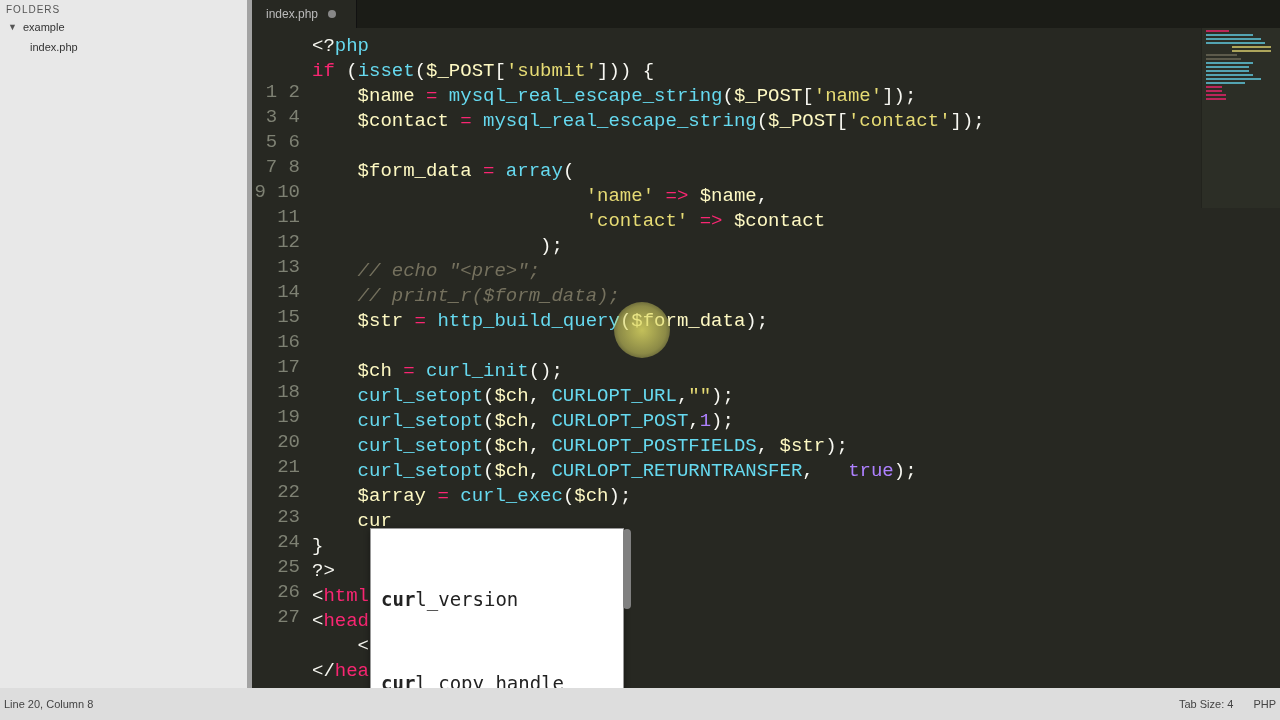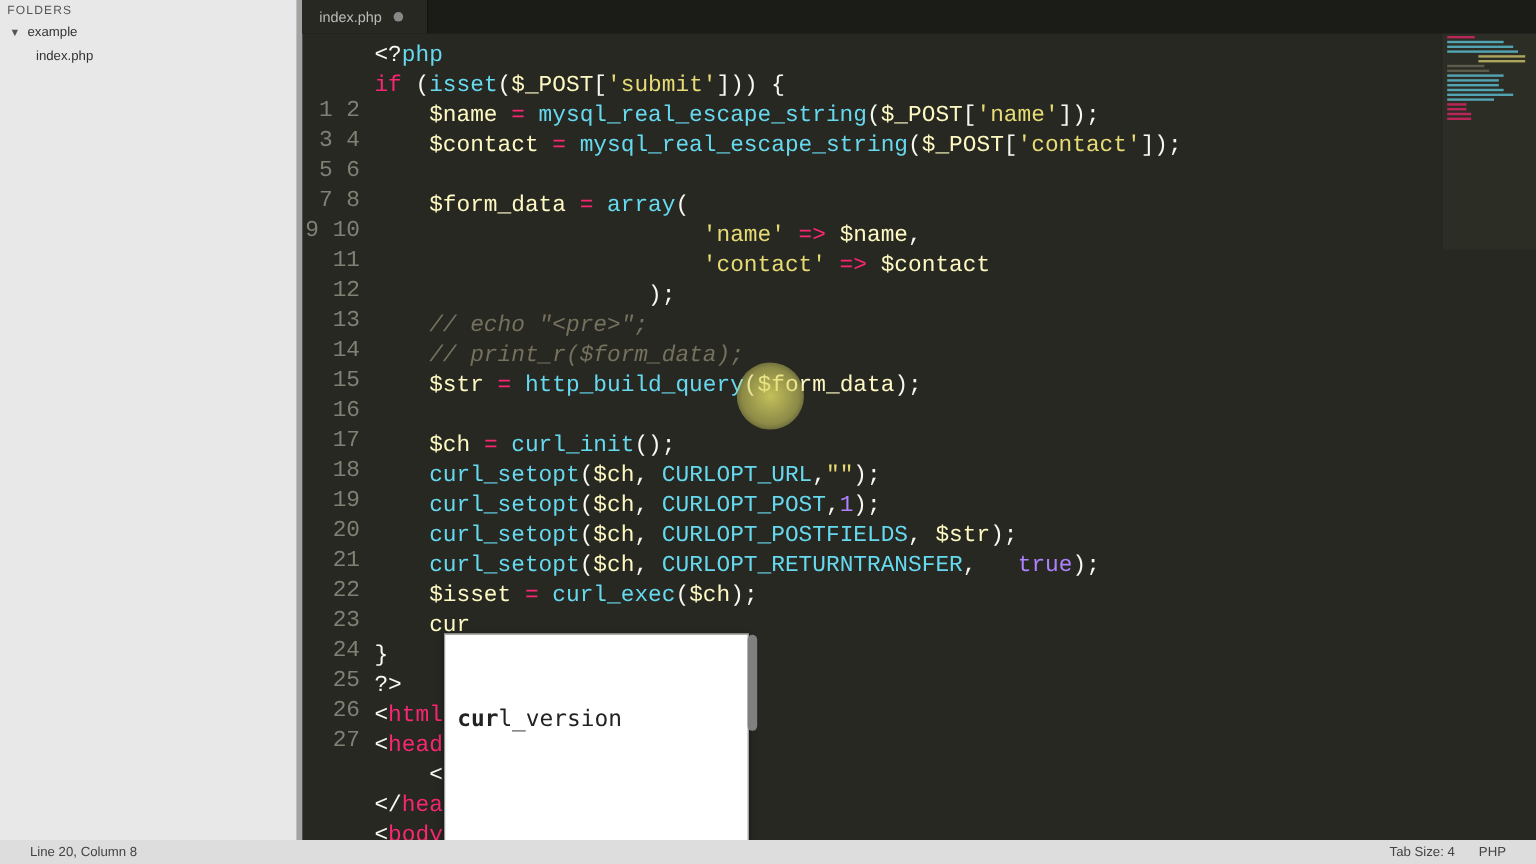--- a/index.html
+++ b/index.html
@@ -161,29 +161,29 @@
     opacity: .7;
   }
   .minimap .mm-line {
     height: 2px;
     margin: 2px 4px;
   }
 
   .statusbar {
     position: absolute;
     left: 0; right: 0; bottom: 0;
-    height: 20px;
+    height: 32px;
     background: #ddd;
     color: #444;
     font-family: Arial, sans-serif;
     font-size: 11px;
     display: flex;
     align-items: center;
     justify-content: space-between;
-    padding: 0 25px;
+    padding: 0 4px;
   }
   .status-right { display: flex; gap: 20px; }
 </style>
 </head>
 <body>
 
 <div class="app">
 
   <div class="sidebar">
     <div class="folders-header">FOLDERS</div>
@@ -245,34 +245,35 @@
 <span>                    </span><span class="punc">);</span>
 <span>    </span><span class="cmt">// echo "&lt;pre&gt;";</span>
 <span>    </span><span class="cmt">// print_r($form_data);</span>
 <span>    </span><span class="var">$str</span><span class="kw"> = </span><span class="fn">http_build_query</span><span class="punc">(</span><span class="var">$form_data</span><span class="punc">);</span>
 <span></span>
 <span>    </span><span class="var">$ch</span><span class="kw"> = </span><span class="fn">curl_init</span><span class="punc">();</span>
 <span>    </span><span class="fn">curl_setopt</span><span class="punc">(</span><span class="var">$ch</span><span class="punc">, </span><span class="constblue">CURLOPT_URL</span><span class="punc">,</span><span class="str">""</span><span class="punc">);</span>
 <span>    </span><span class="fn">curl_setopt</span><span class="punc">(</span><span class="var">$ch</span><span class="punc">, </span><span class="constblue">CURLOPT_POST</span><span class="punc">,</span><span class="num">1</span><span class="punc">);</span>
 <span>    </span><span class="fn">curl_setopt</span><span class="punc">(</span><span class="var">$ch</span><span class="punc">, </span><span class="constblue">CURLOPT_POSTFIELDS</span><span class="punc">, </span><span class="var">$str</span><span class="punc">);</span>
 <span>    </span><span class="fn">curl_setopt</span><span class="punc">(</span><span class="var">$ch</span><span class="punc">, </span><span class="constblue">CURLOPT_RETURNTRANSFER</span><span class="punc">, </span><span class="bool">true</span><span class="punc">);</span>
-<span>    </span><span class="var">$isset</span><span class="kw"> = </span><span class="fn">curl_exec</span><span class="punc">(</span><span class="var">$ch</span><span class="punc">);</span>
+<span>    </span><span class="var">$array</span><span class="kw"> = </span><span class="fn">curl_exec</span><span class="punc">(</span><span class="var">$ch</span><span class="punc">);</span>
 <span>    </span><span class="var">cur</span>
 <span class="punc">}</span>
 <span class="punc">?&gt;</span>
 <span class="ang">&lt;</span><span class="tag">html</span><span class="ang">&gt;</span>
 <span class="ang">&lt;</span><span class="tag">head</span><span class="ang">&gt;</span>
 <span>    </span><span class="ang">&lt;</span><span class="var">             e</span><span class="ang">&gt;</span>
 <span class="ang">&lt;/</span><span class="tag">head</span><span class="ang">&gt;</span>
 <span class="ang">&lt;</span><span class="tag">body</span><span class="ang">&gt;</span>
 
         <div class="highlight-circle" style="left:306px; top:274px;"></div>
 
         <div class="autocomplete" style="left:62px; top:500px; width:252px;">
           <div class="row"><span class="match">cur</span><span>l_version</span></div>
+          <div class="row"><span class="match">cur</span><span>l_copy_handle</span></div>
           
           
           
           
           
           <div class="ac-scrollbar"></div>
         </div>
       </div>
     </div>
 

